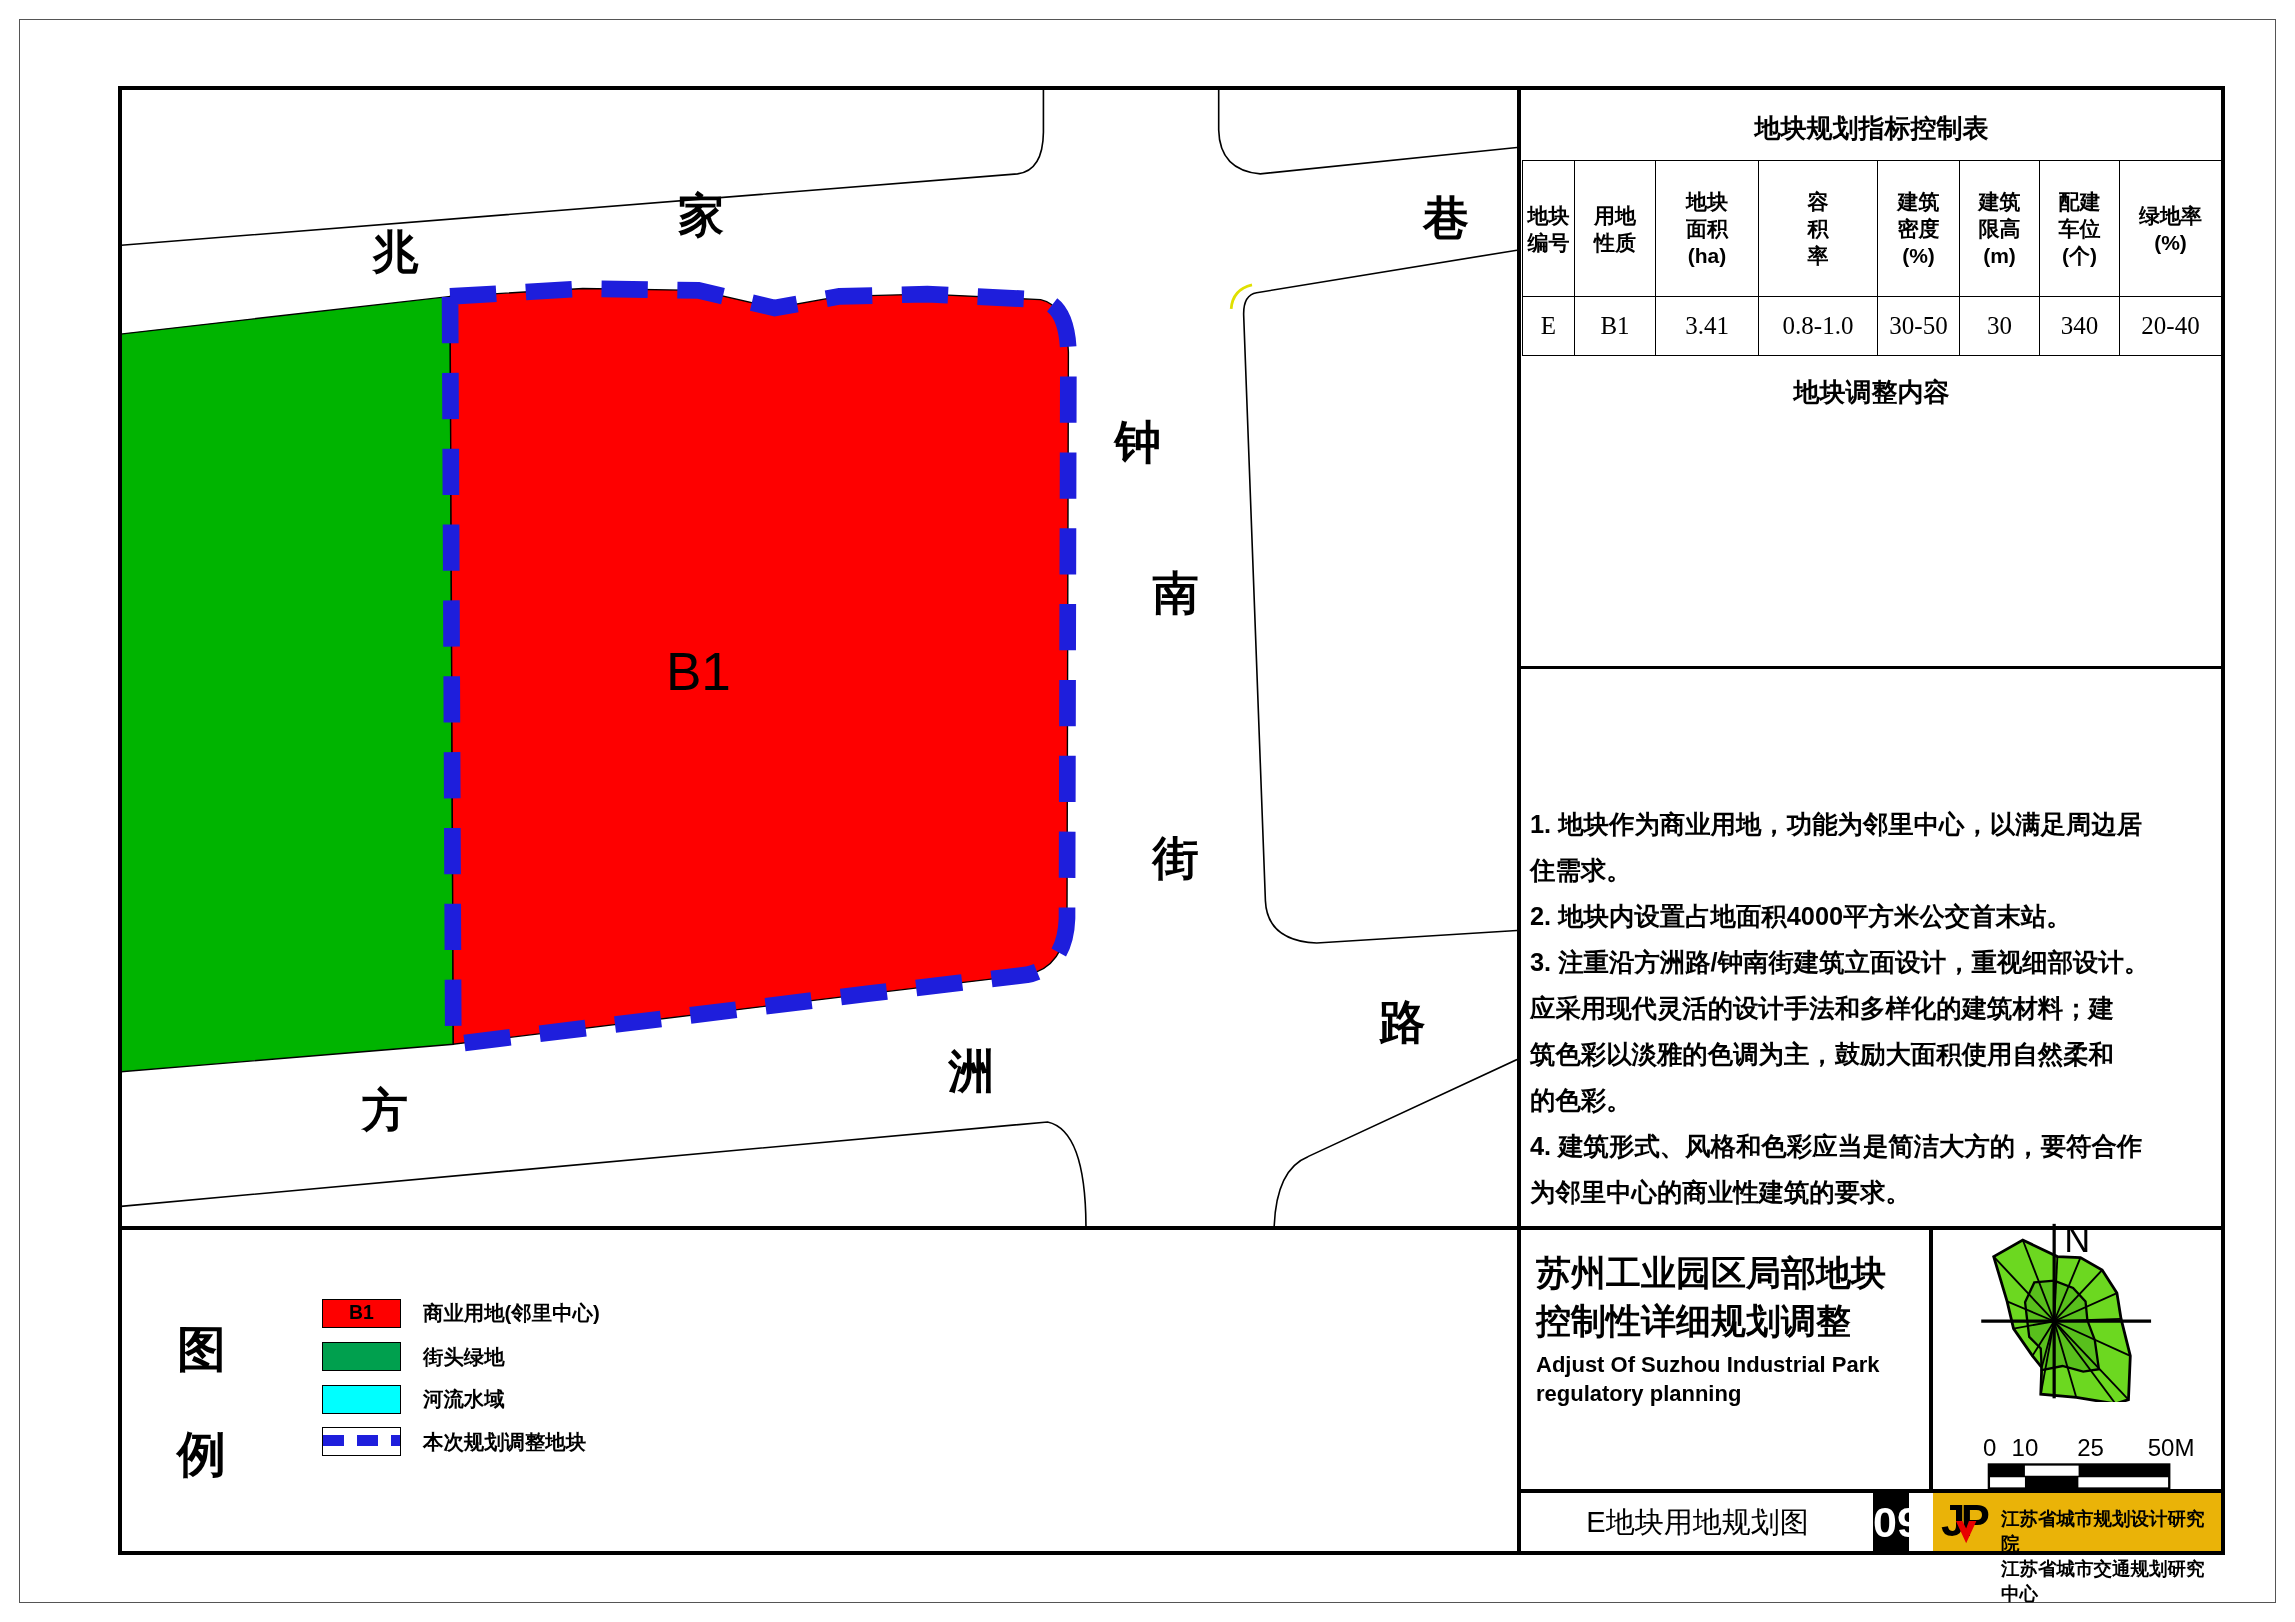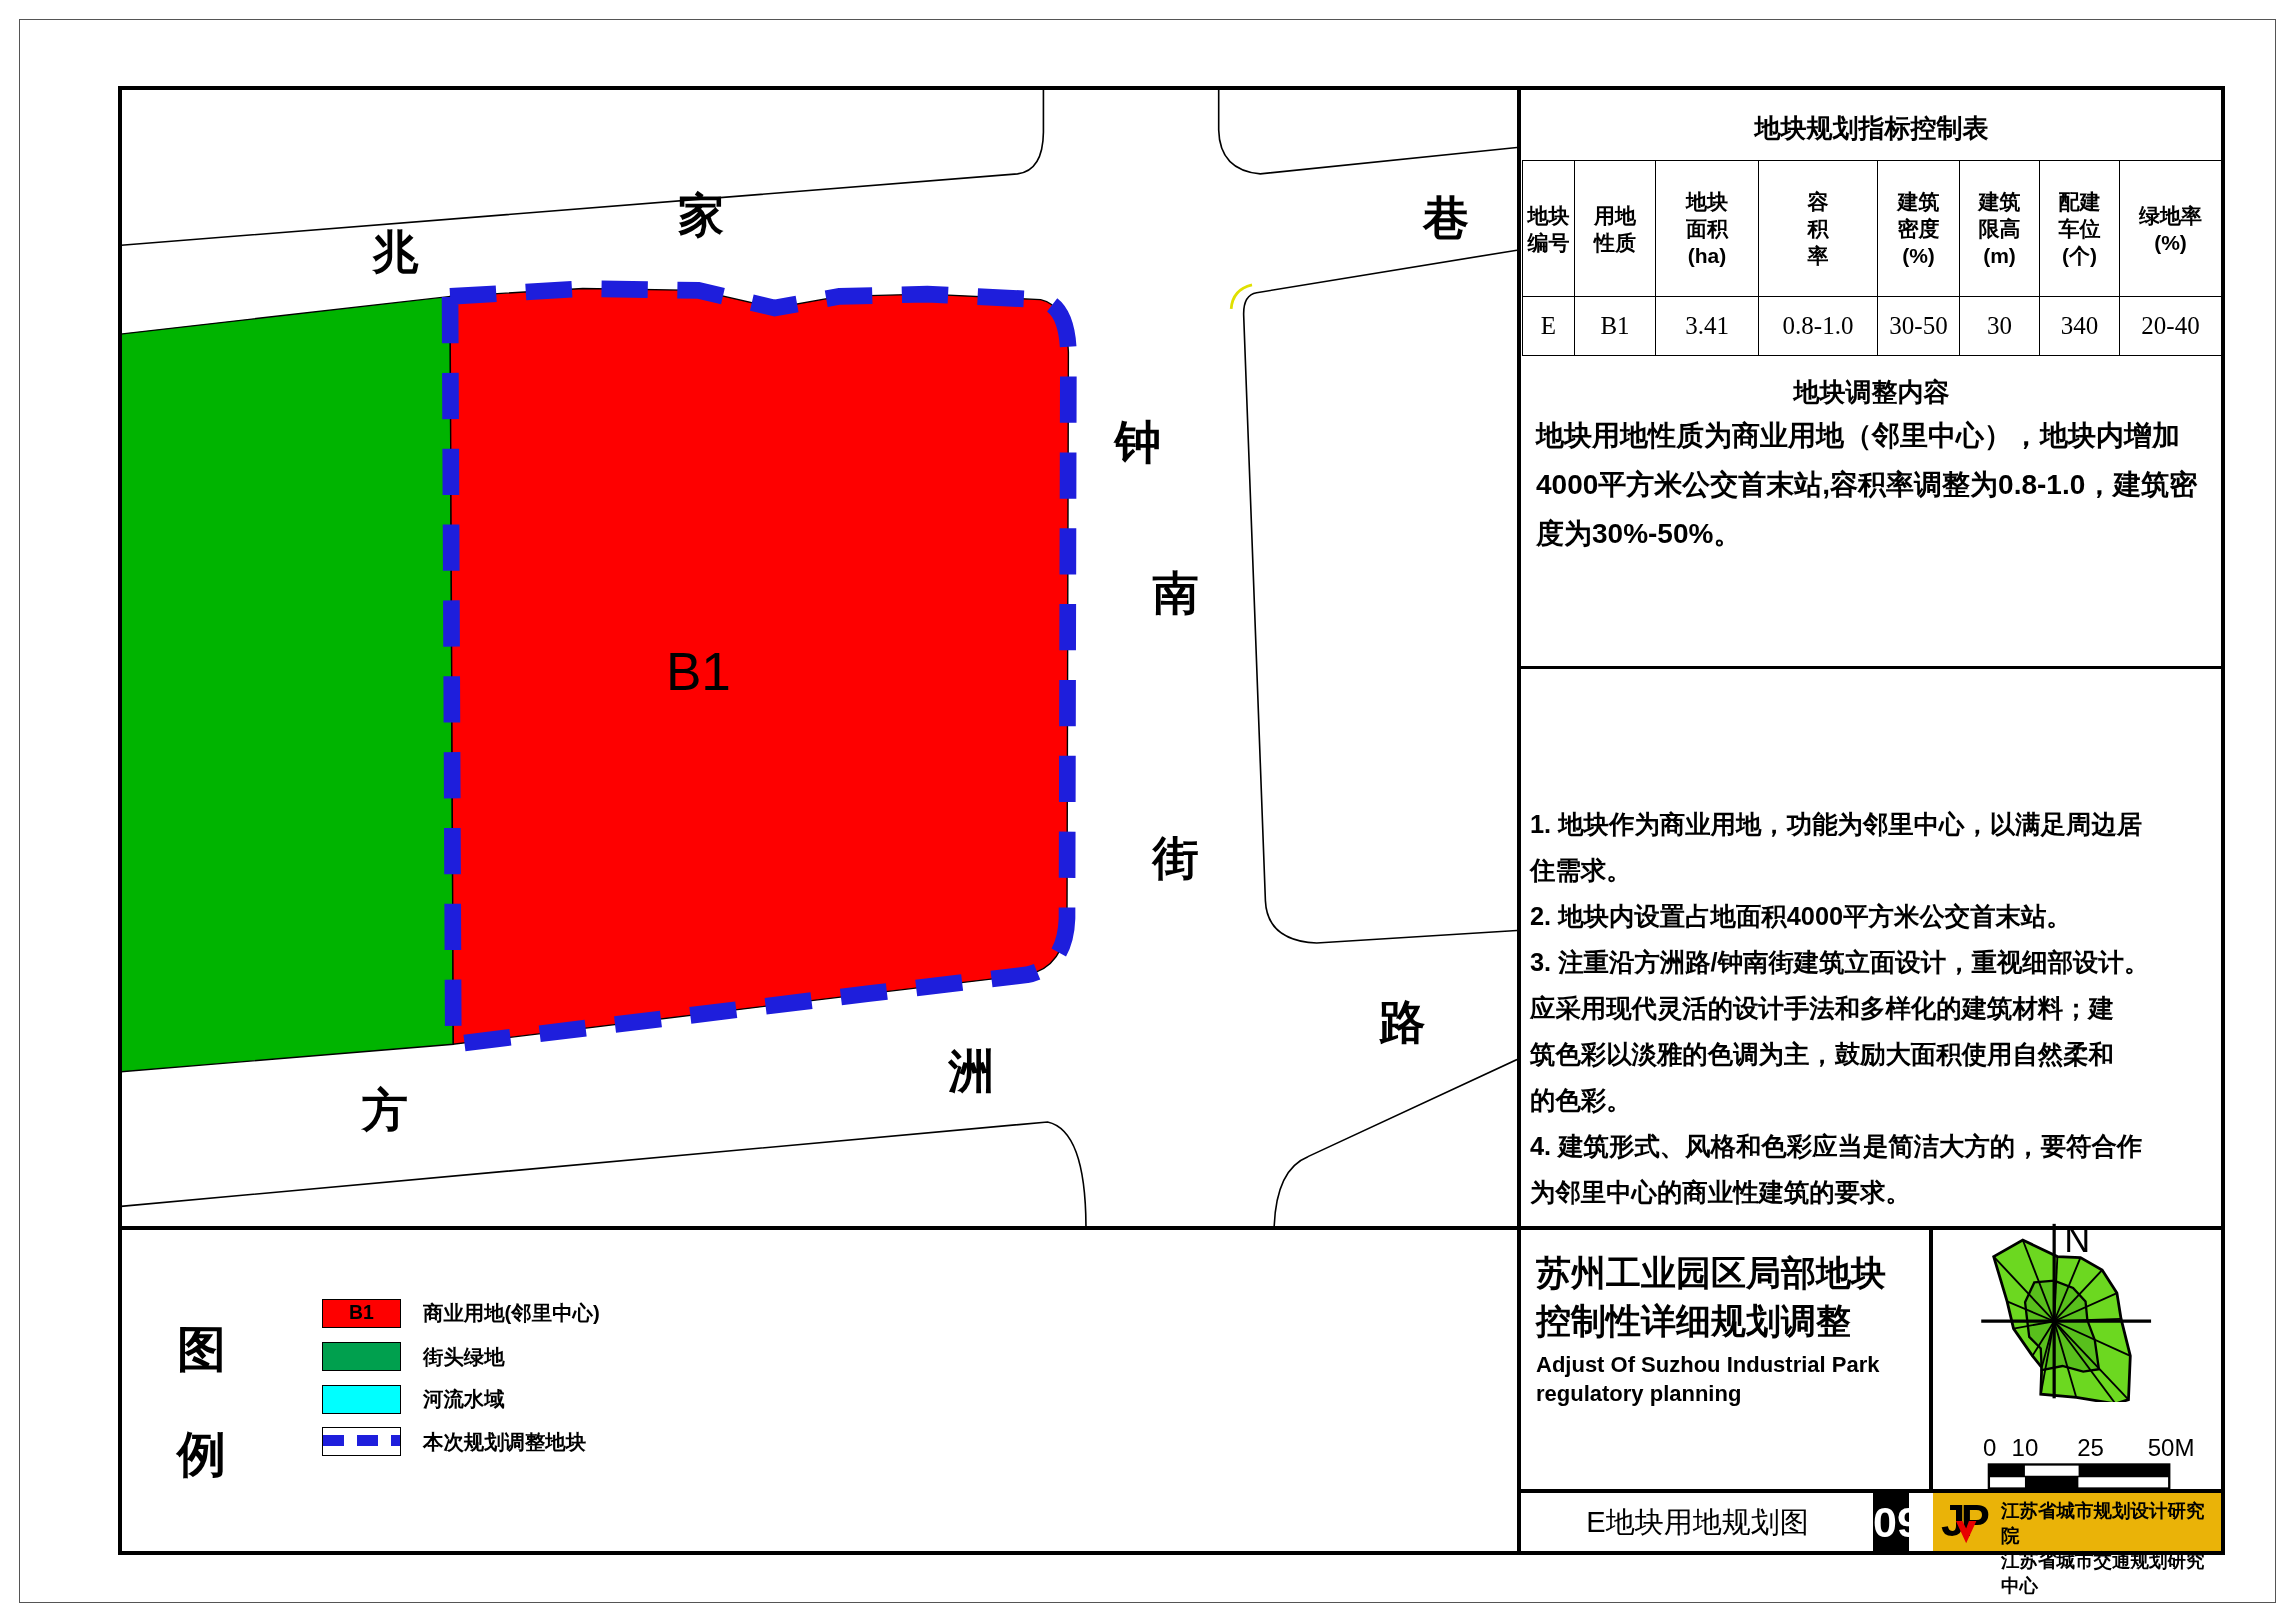--- a/index.html
+++ b/index.html
@@ -22,21 +22,21 @@
   #ind-table tr.hdr td { font-size:21px; font-weight:bold; line-height:27px; white-space:pre-line; height:136px; }
   #ind-table tr.dat td { font-family:"Liberation Serif", serif; font-size:25px; height:59px; }
   
   .swatch { width:79px; height:29px; border:1.9px solid #000; }
   .leg-label { font-size:20.4px; font-weight:bold; color:#000; line-height:24px; }
   .leg-head { font-size:49px; font-weight:bold; color:#000; }
   
   #strip-title { text-align:center; font-size:29px; font-weight:normal; line-height:58px; color:#000; }
   #sheet-no { background:#000; color:#fff; text-align:center; font-size:43px; font-weight:bold; line-height:58px; }
   #inst-cell { background:#eab308;padding-left:19px; }
-  #inst-text { font-size:18.5px; font-weight:bold; line-height:25px; white-space:pre-line; color:#000; }
+  #inst-text { font-size:18.5px; font-weight:bold; line-height:25px; white-space:pre-line; color:#000;margin-top:8px; }
   
   #tb-cn { font-size:35px; font-weight:bold; line-height:48px; white-space:pre-line; color:#000; }
   #tb-en { font-size:22px; font-weight:bold; line-height:29px; white-space:pre-line; color:#000; }
   svg text { font-family:"Liberation Sans", sans-serif; }
 </style>
 </head>
 <body>
 
 <div id="page">
 
@@ -127,23 +127,20 @@
       <td>0.8-1.0</td>
       <td>30-50</td>
       <td>30</td>
       <td>340</td>
       <td>20-40</td>
     </tr>
   </tbody>
     </table>
 
   <div class="abs sec-title" style="left:1522px; top:375px; font-size:26px;">地块调整内容</div>
-  <div class="abs cn-body" style="left:1536px; top:411px; width:680px; font-size:28px; font-weight:600; line-height:49px;">地块用地性质为商业用地（邻里中心），地块内增加
-4000平方米公交首末站,容积率调整为0.8-1.0，建筑密
-度为30%-50%。</div>
 
   <div class="abs hline" style="left:1521px; top:666px; width:703px; height:2.8px;"></div>
 
   <div class="abs cn-body" style="left:1530px; top:801px; width:689px; font-size:25.4px; font-weight:600; line-height:46px;">1. 地块作为商业用地，功能为邻里中心，以满足周边居
  住需求。
 2. 地块内设置占地面积4000平方米公交首末站。
 3. 注重沿方洲路/钟南街建筑立面设计，重视细部设计。
  应采用现代灵活的设计手法和多样化的建筑材料；建
  筑色彩以淡雅的色调为主，鼓励大面积使用自然柔和
  的色彩。

